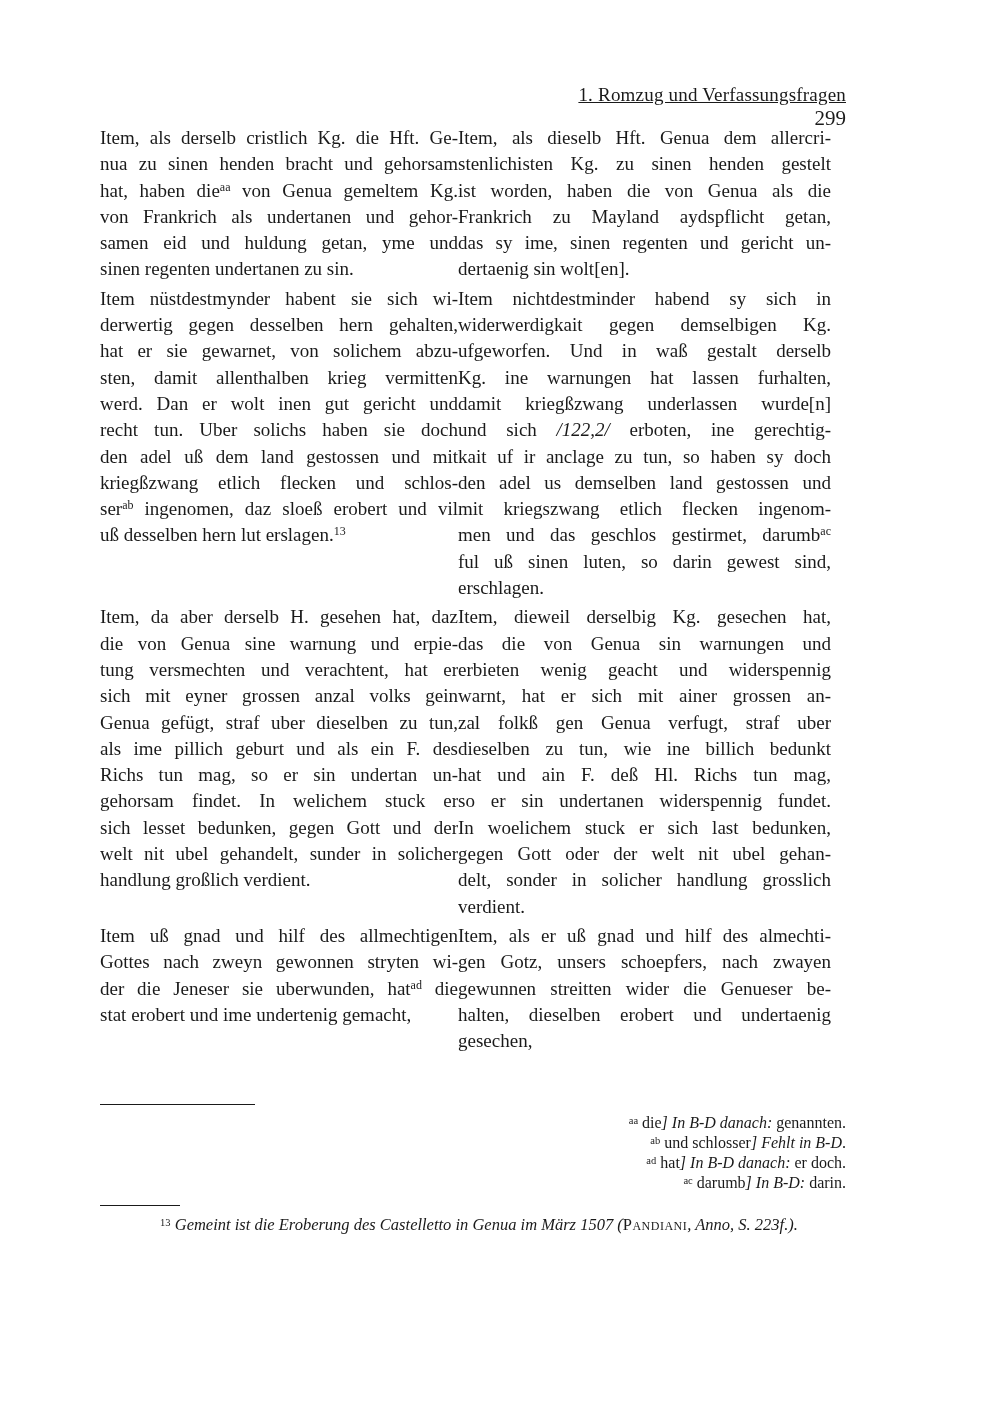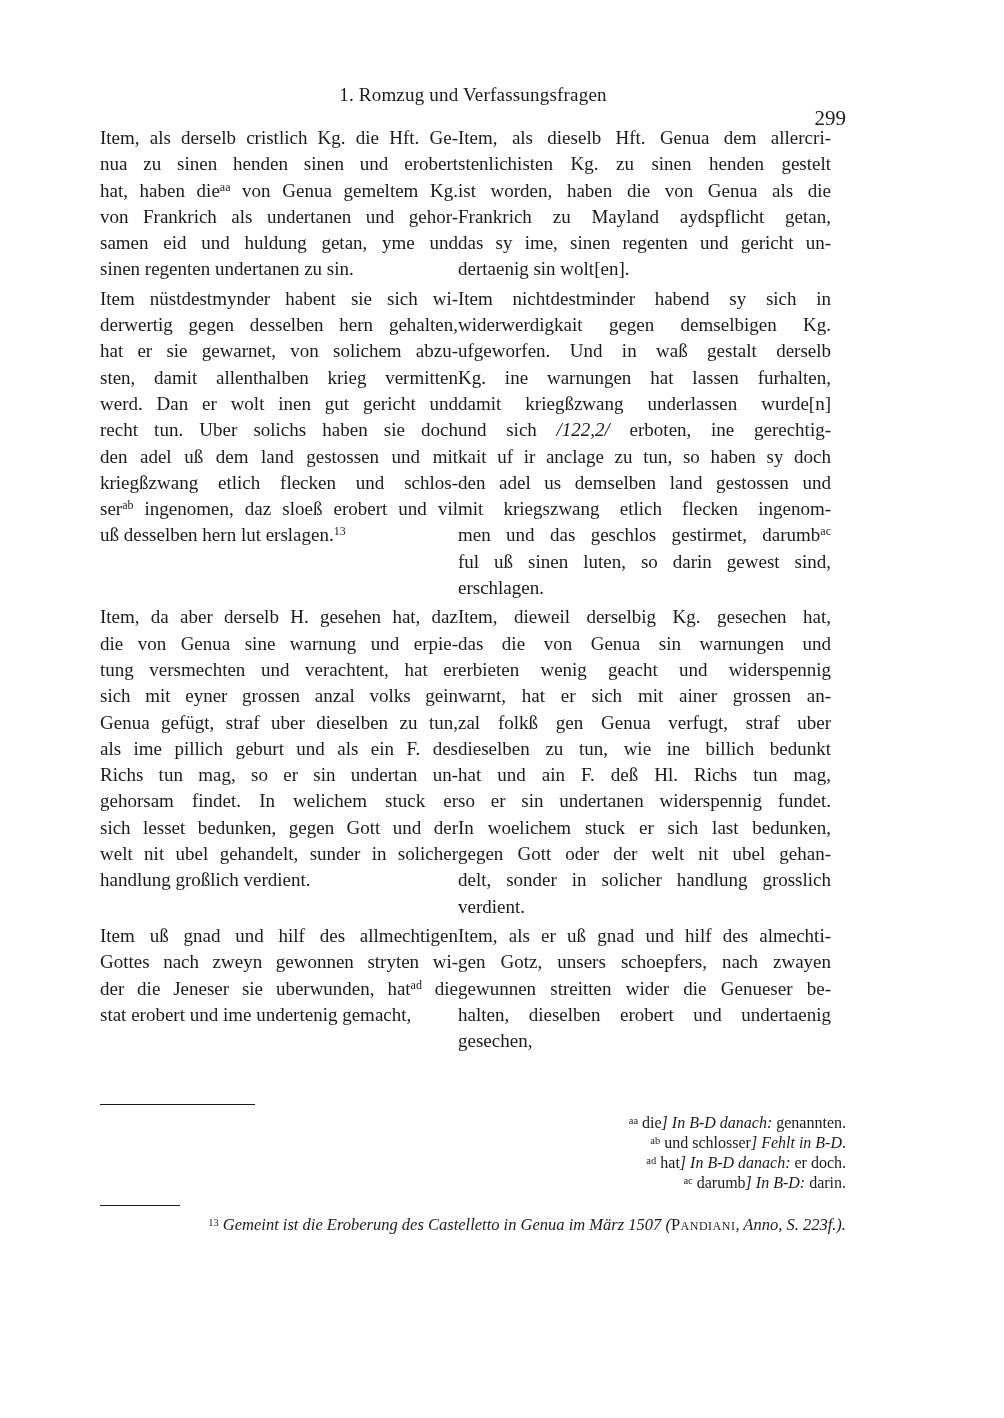--- a/index.html
+++ b/index.html
@@ -18,22 +18,23 @@
     left: 100px;
     top: 84px;
     width: 746px;
   }
   .running-header {
     position: relative;
     height: 26px;
     font-size: 19px;
   }
   .running-header .title {
-    text-align: center;
+    text-align: right;
     letter-spacing: 0.2px;
+    text-decoration: underline;
   }
   .running-header .pageno {
     position: absolute;
     right: 0;
     top: -2px;
     font-size: 21px;
     margin-top: 24px;
   }
   .content { margin-top: 15px; }
   .prow {
@@ -86,39 +87,39 @@
     font-size: 10.5px;
     line-height: 0;
     vertical-align: baseline;
     position: relative;
     top: -4px;
   }
   .fn13 {
     font-size: 16.5px;
     line-height: 21px;
     padding-left: 12px;
-    text-align: right;
+    text-align: center;
   }
 </style>
 </head>
 <body>
 
 <div class="page">
   <div class="text-block">
 
     <div class="running-header">
       <div class="title">1. Romzug und Verfassungsfragen</div>
       <div class="pageno">299</div>
     </div>
 
     <div class="content">
         <div class="prow">
           <div class="pcell">
             <div class="line">Item, als derselb cristlich Kg. die Hft. Ge-</div>
-            <div class="line">nua zu sinen henden sinen und erobert</div>
+            <div class="line">nua zu sinen henden bracht und gehorsam</div>
             <div class="line">hat, haben die<sup>aa</sup> von Genua gemeltem Kg.</div>
             <div class="line">von Frankrich als undertanen und gehor-</div>
             <div class="line">samen eid und huldung getan, yme und</div>
             <div class="line last">sinen regenten undertanen zu sin.</div>
           </div>
           <div class="pcell">
             <div class="line">Item, als dieselb Hft. Genua dem allercri-</div>
             <div class="line">stenlichisten Kg. zu sinen henden gestelt</div>
             <div class="line">ist worden, haben die von Genua als die</div>
             <div class="line">Frankrich zu Mayland aydspflicht getan,</div>

